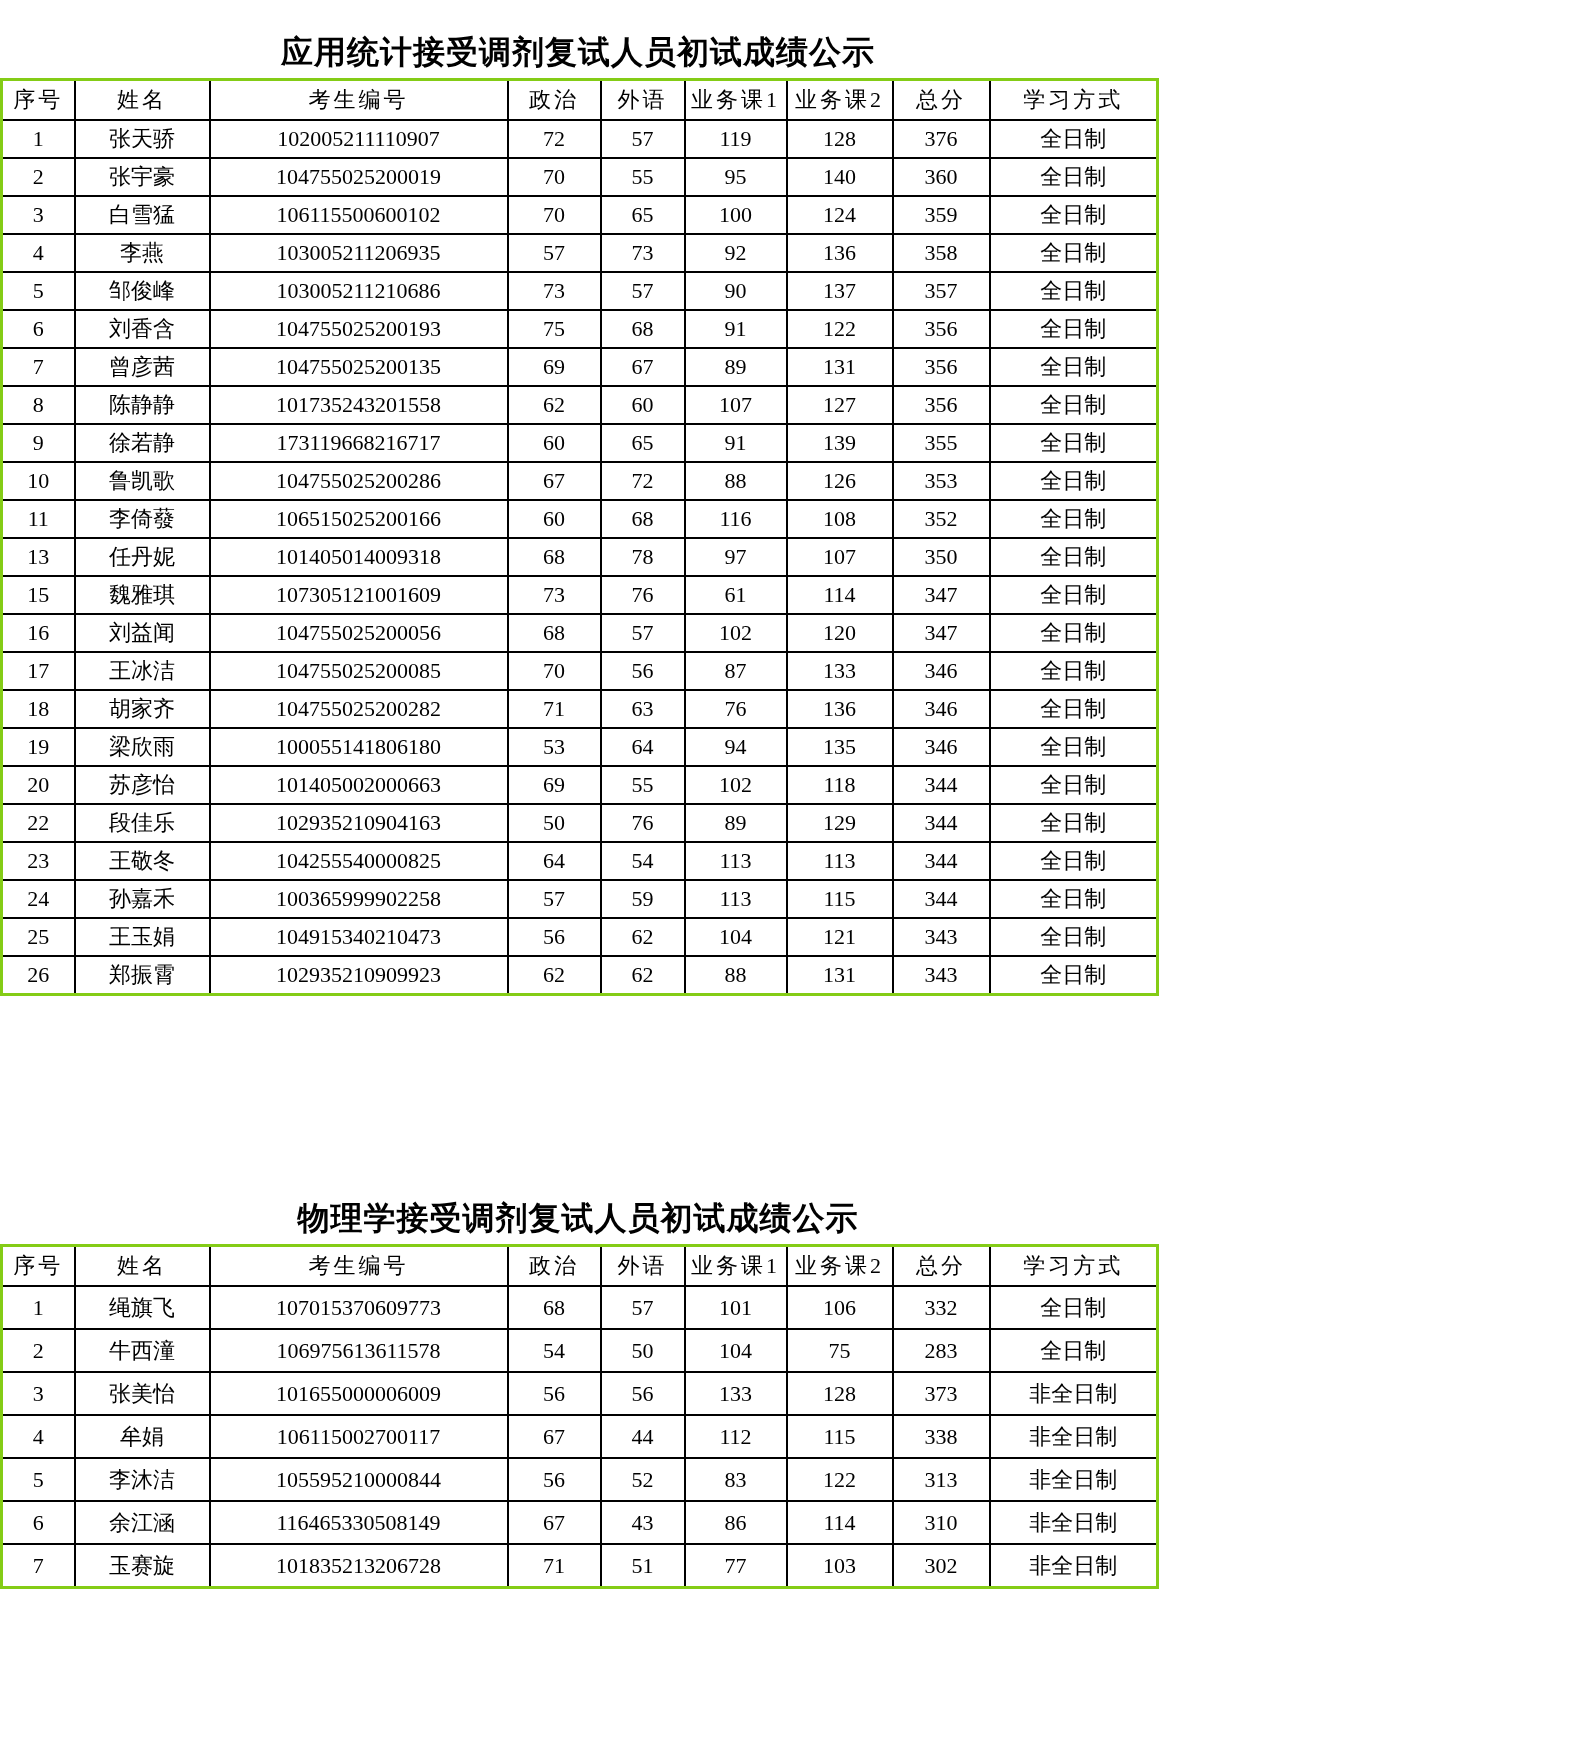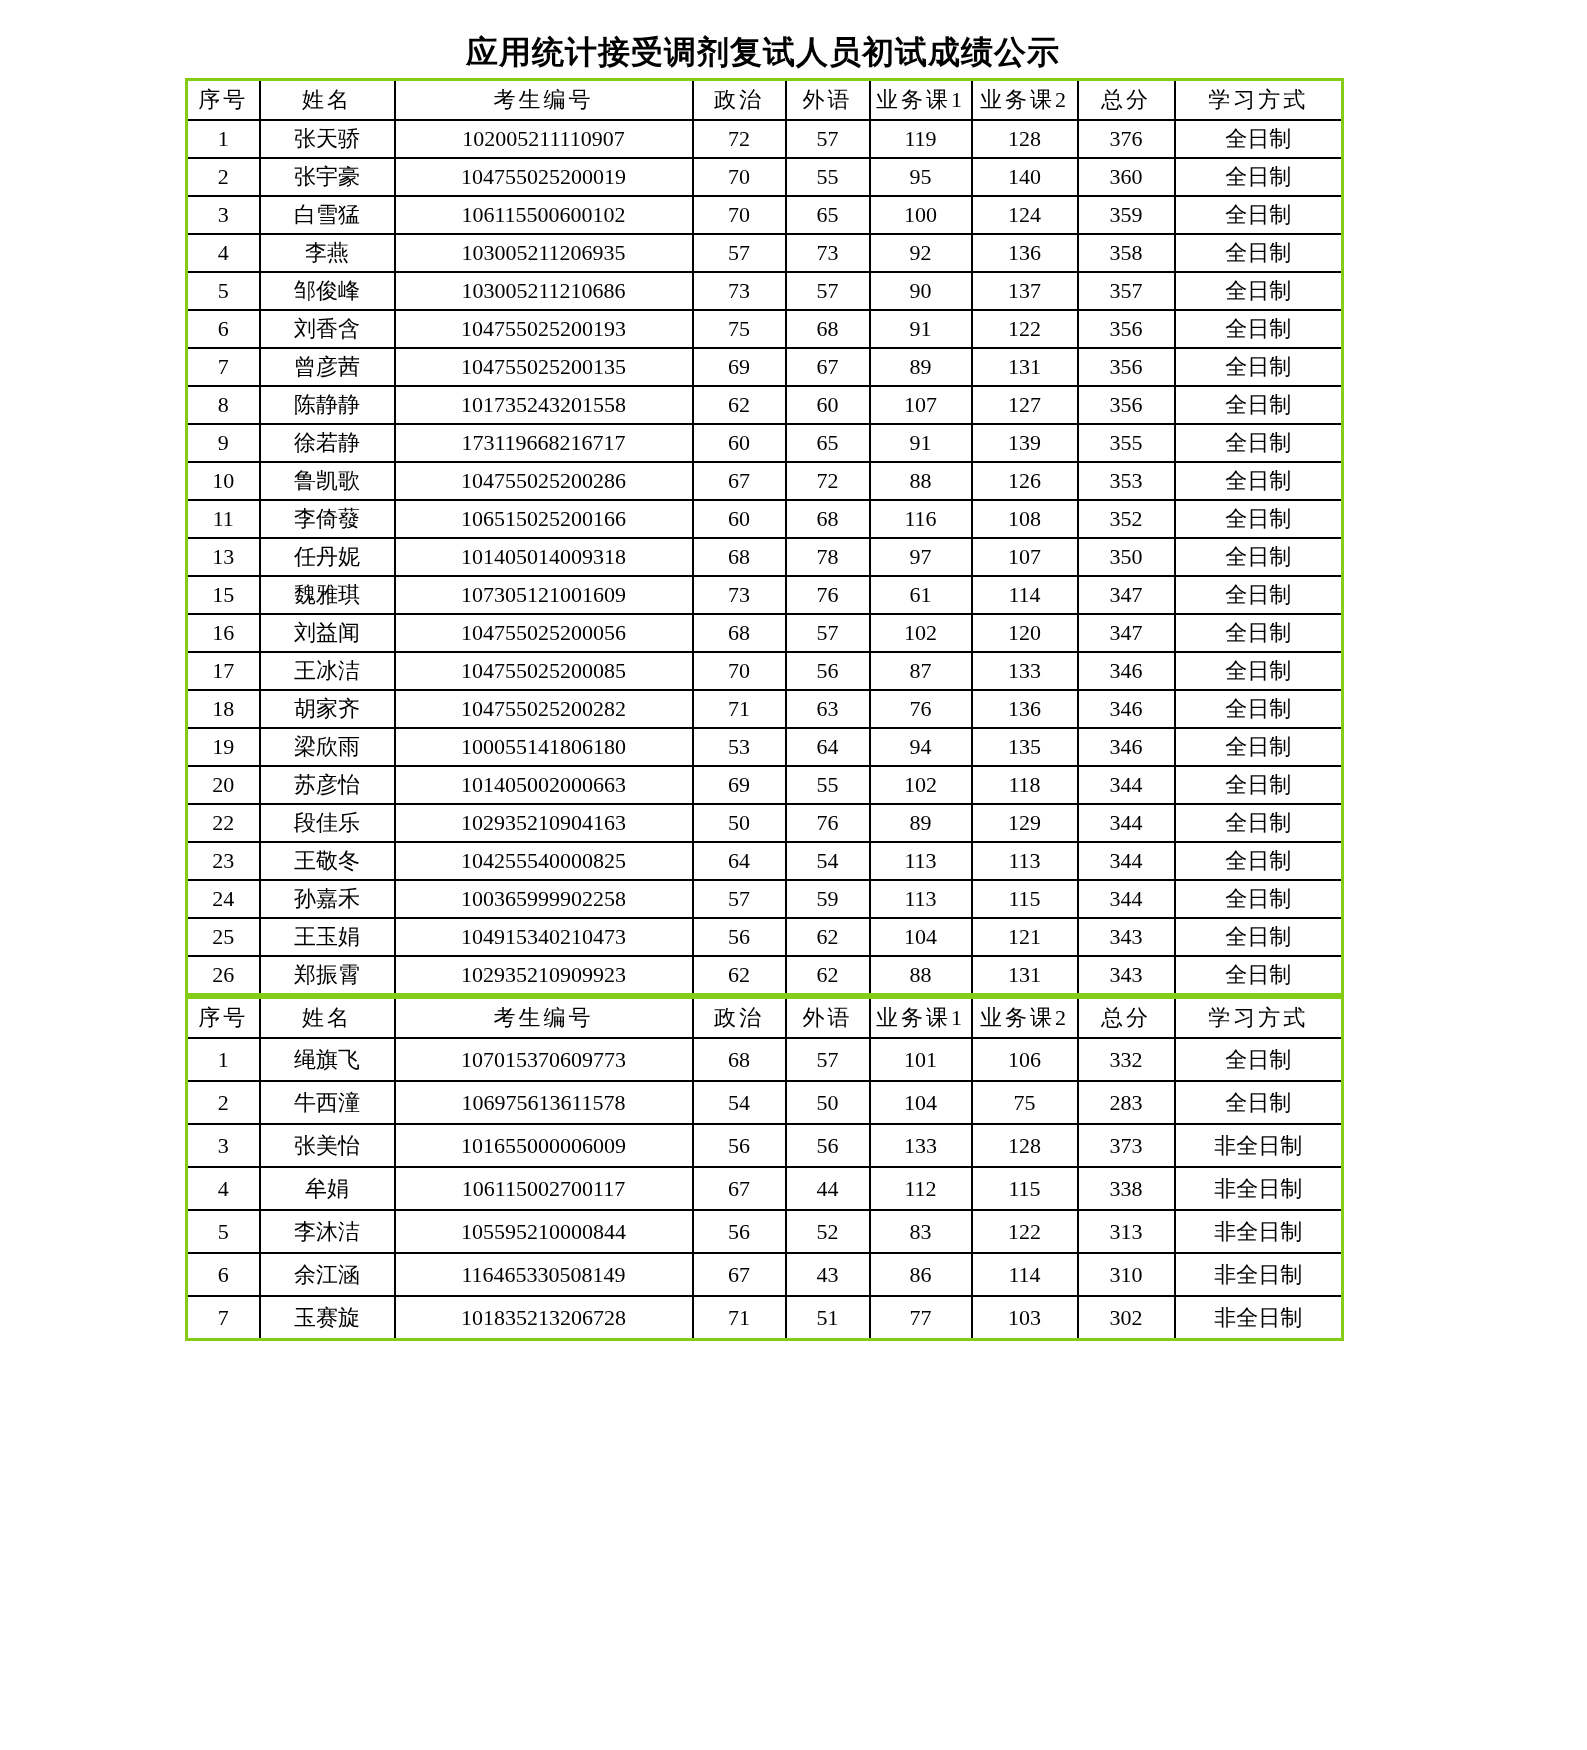--- a/index.html
+++ b/index.html
@@ -9,21 +9,20 @@
     color: #000000;
     font-family: "Liberation Serif", serif;
   }
   .page {
     width: 1587px;
     min-height: 1750px;
     background: #ffffff;
     overflow: hidden;
   }
   .table-block {
-    margin-left: 185px;
     width: 1376px;
   }
   .table-title {
     width: 1156px;
     text-align: center;
     font-size: 32px;
     font-weight: bold;
     line-height: 44px;
     margin: 0 0 4px 0;
     letter-spacing: 1px;
@@ -348,20 +347,21 @@
             <td>88</td>
             <td>131</td>
             <td>343</td>
             <td>全日制</td>
           </tr>
         </tbody>
     </table>
   </section>
 
   <section class="table-block block-2">
+    <h1 class="table-title">物理学接受调剂复试人员初试成绩公示</h1>
     <table class="score-table">
       <colgroup>
         <col class="c-index">
           <col class="c-name">
           <col class="c-number">
         <col class="c-pol">
           <col class="c-lang">
           <col class="c-sub1">
         <col class="c-sub2">
           <col class="c-total">

